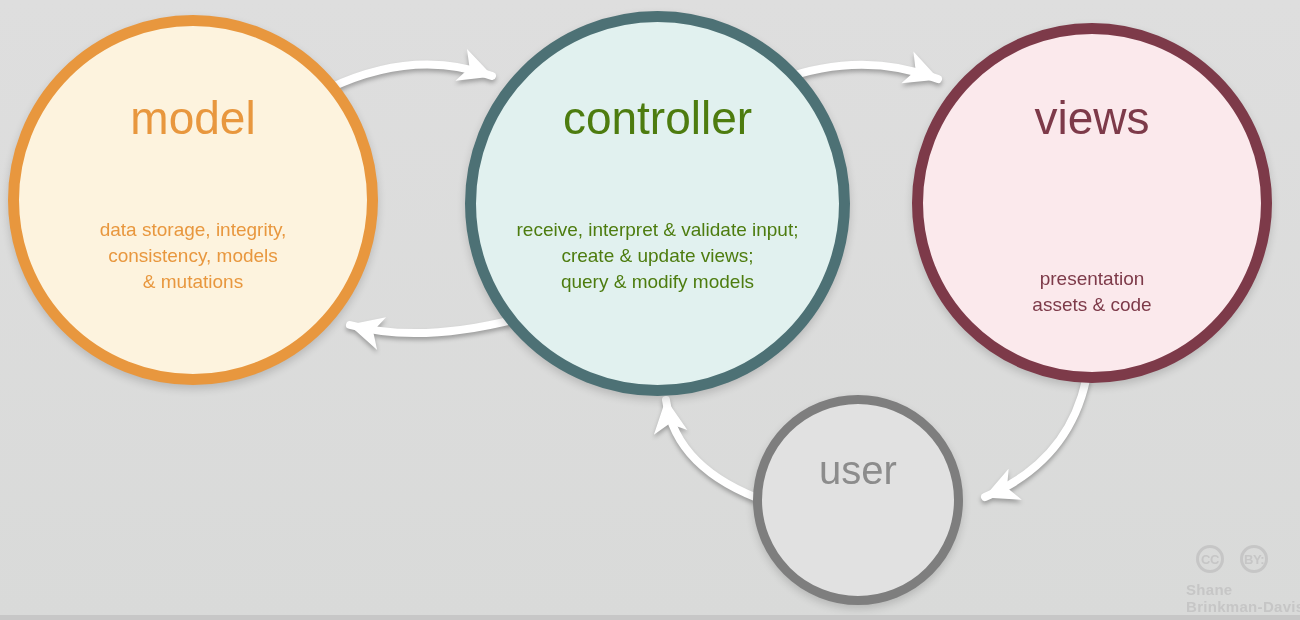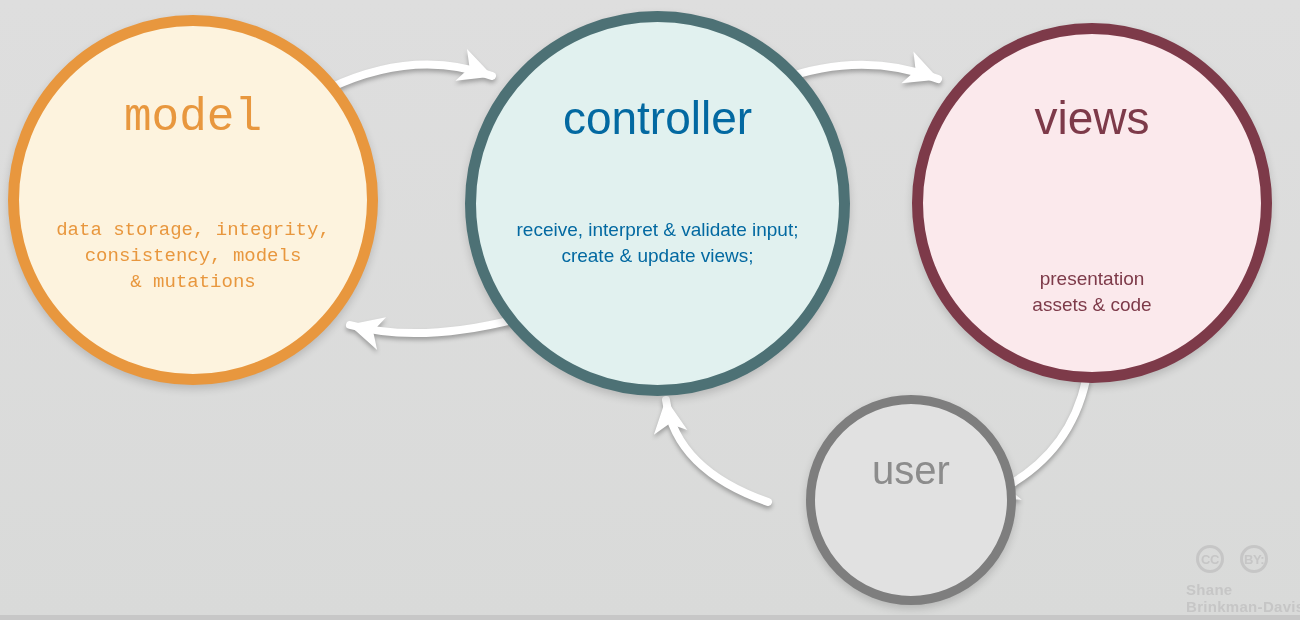--- a/index.html
+++ b/index.html
@@ -41,24 +41,24 @@
     text-align: center;
     line-height: 1.05;
     font-weight: 400;
   }
   .circle .desc {
     position: absolute;
     width: 100%;
     text-align: center;
   }
   .circle .desc div { line-height: 26px; }
-  #model-circle      { left: 8px;   top: 15px;  width: 370px; height: 370px; border-width: 11px; font-family: Liberation Mono, monospace; }
+  #model-circle      { left: 8px;   top: 15px;  width: 370px; height: 370px; border-width: 11px; }
   #controller-circle { left: 465px; top: 11px;  width: 385px; height: 385px; border-width: 11px; }
   #view-circle       { left: 912px; top: 23px;  width: 360px; height: 360px; border-width: 11px; }
-  #user-circle       { left: 806px; top: 395px; width: 210px; height: 210px; border-width: 9px; }
+  #user-circle       { left: 753px; top: 395px; width: 210px; height: 210px; border-width: 9px; }
 
   #model-circle .title,
   #controller-circle .title,
   #view-circle .title { font-size: 46px; }
   #user-circle .title { font-size: 40px; }
 
   #model-circle .title      { top: 68px; }
   #controller-circle .title { top: 72px; }
   #view-circle .title       { top: 60px; }
   #user-circle .title       { top: 45px; }
@@ -121,25 +121,26 @@
 
   <div class="circle" id="model-circle" style="border-color: rgb(232, 151, 62); background-color: rgb(253, 243, 222); color: rgb(232, 151, 62);">
     <div class="title">model</div>
     <div class="desc">
       <div>data storage, integrity,</div>
       <div>consistency, models</div>
       <div>&amp; mutations</div>
     </div>
   </div>
 
-  <div class="circle" id="controller-circle" style="border-color: rgb(77, 113, 117); background-color: rgb(225, 241, 239); color: #0369a1;">
+  <div class="circle" id="controller-circle" style="border-color: rgb(77, 113, 117); background-color: rgb(225, 241, 239); color: #4d7c0f;">
     <div class="title">controller</div>
     <div class="desc">
       <div>receive, interpret &amp; validate input;</div>
       <div>create &amp; update views;</div>
+      <div>query &amp; modify models</div>
     </div>
   </div>
 
   <div class="circle" id="view-circle" style="border-color: rgb(125, 58, 73); background-color: rgb(251, 233, 236); color: rgb(125, 58, 73);">
     <div class="title">views</div>
     <div class="desc">
       <div>presentation</div>
       <div>assets &amp; code</div>
     </div>
   </div>

